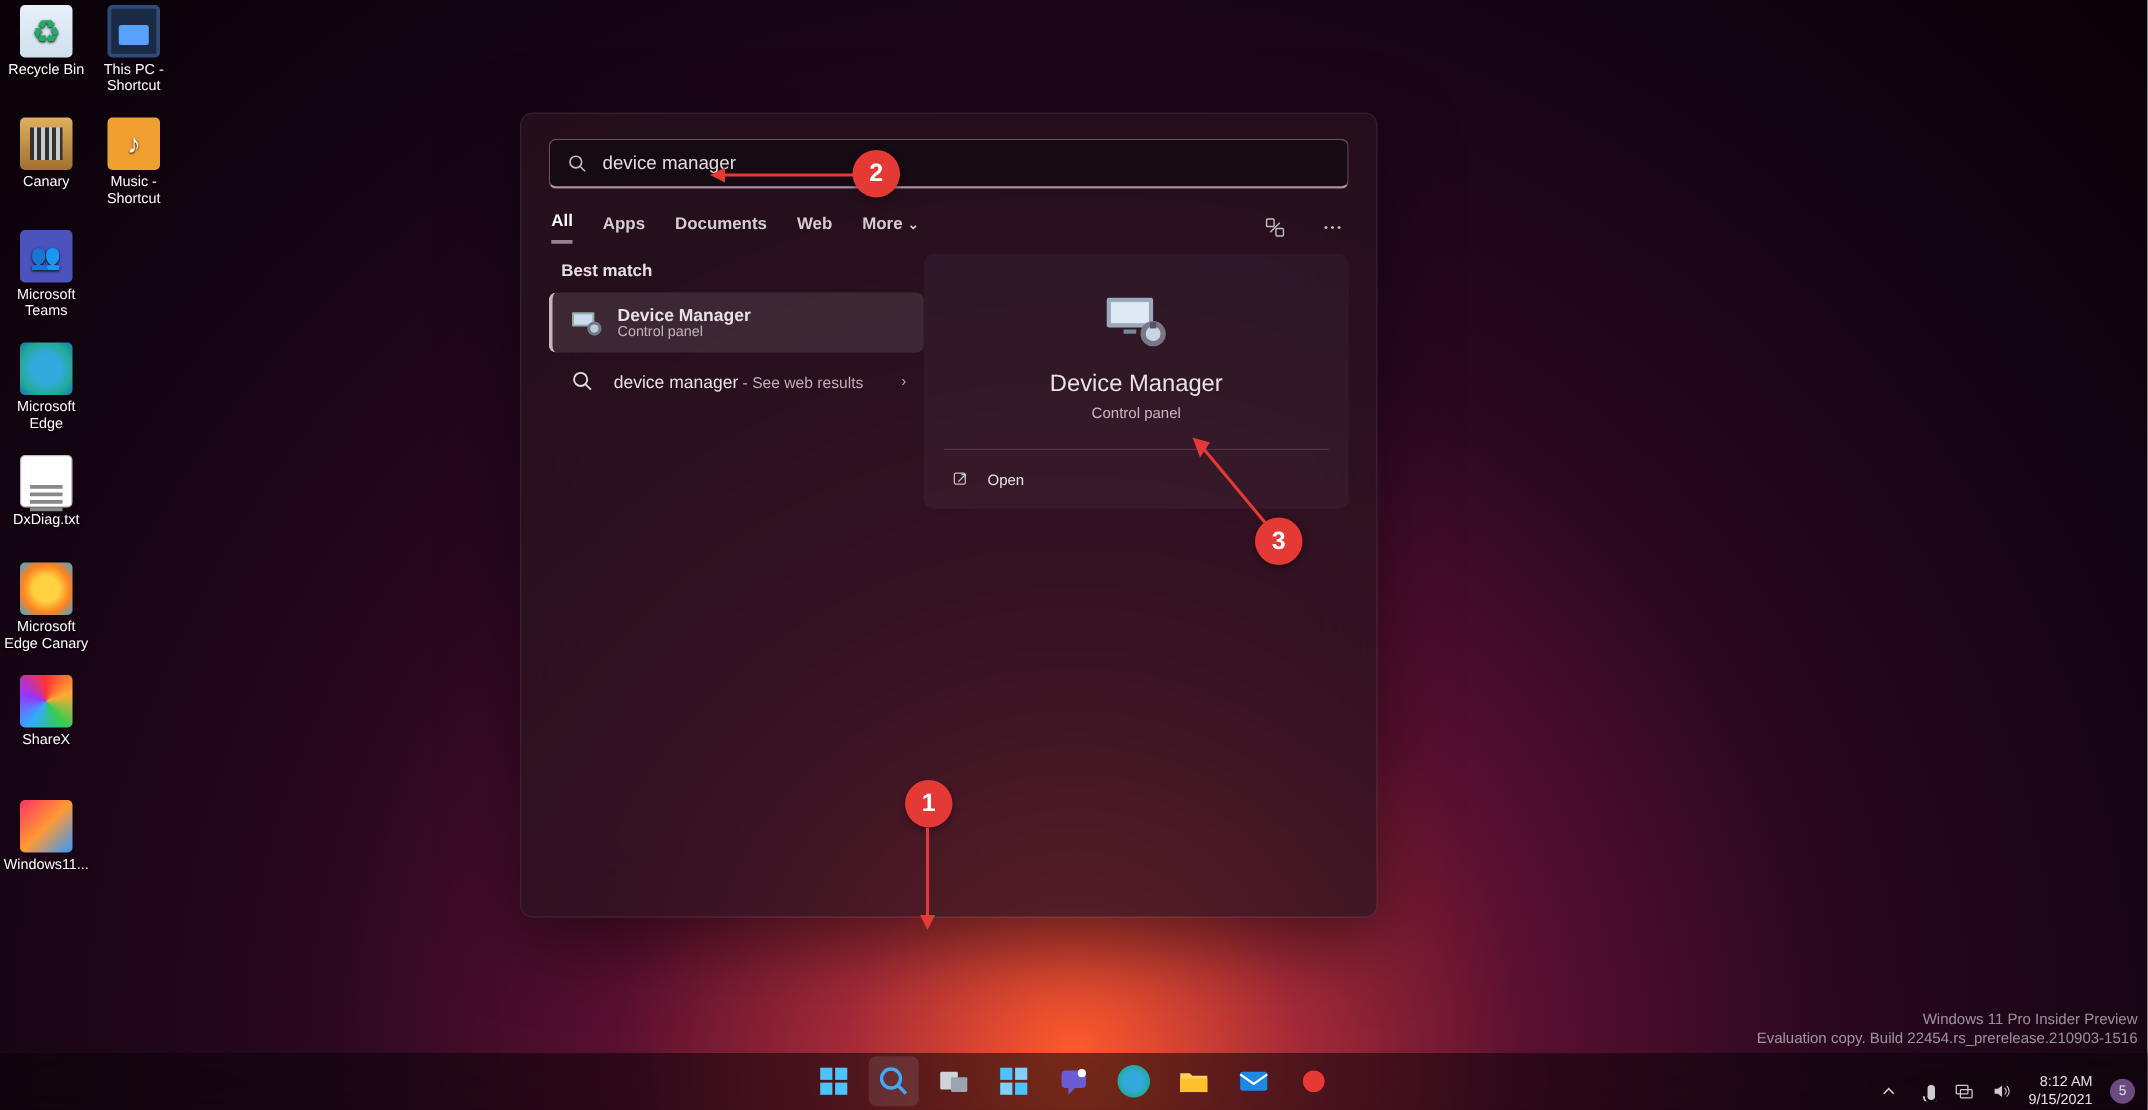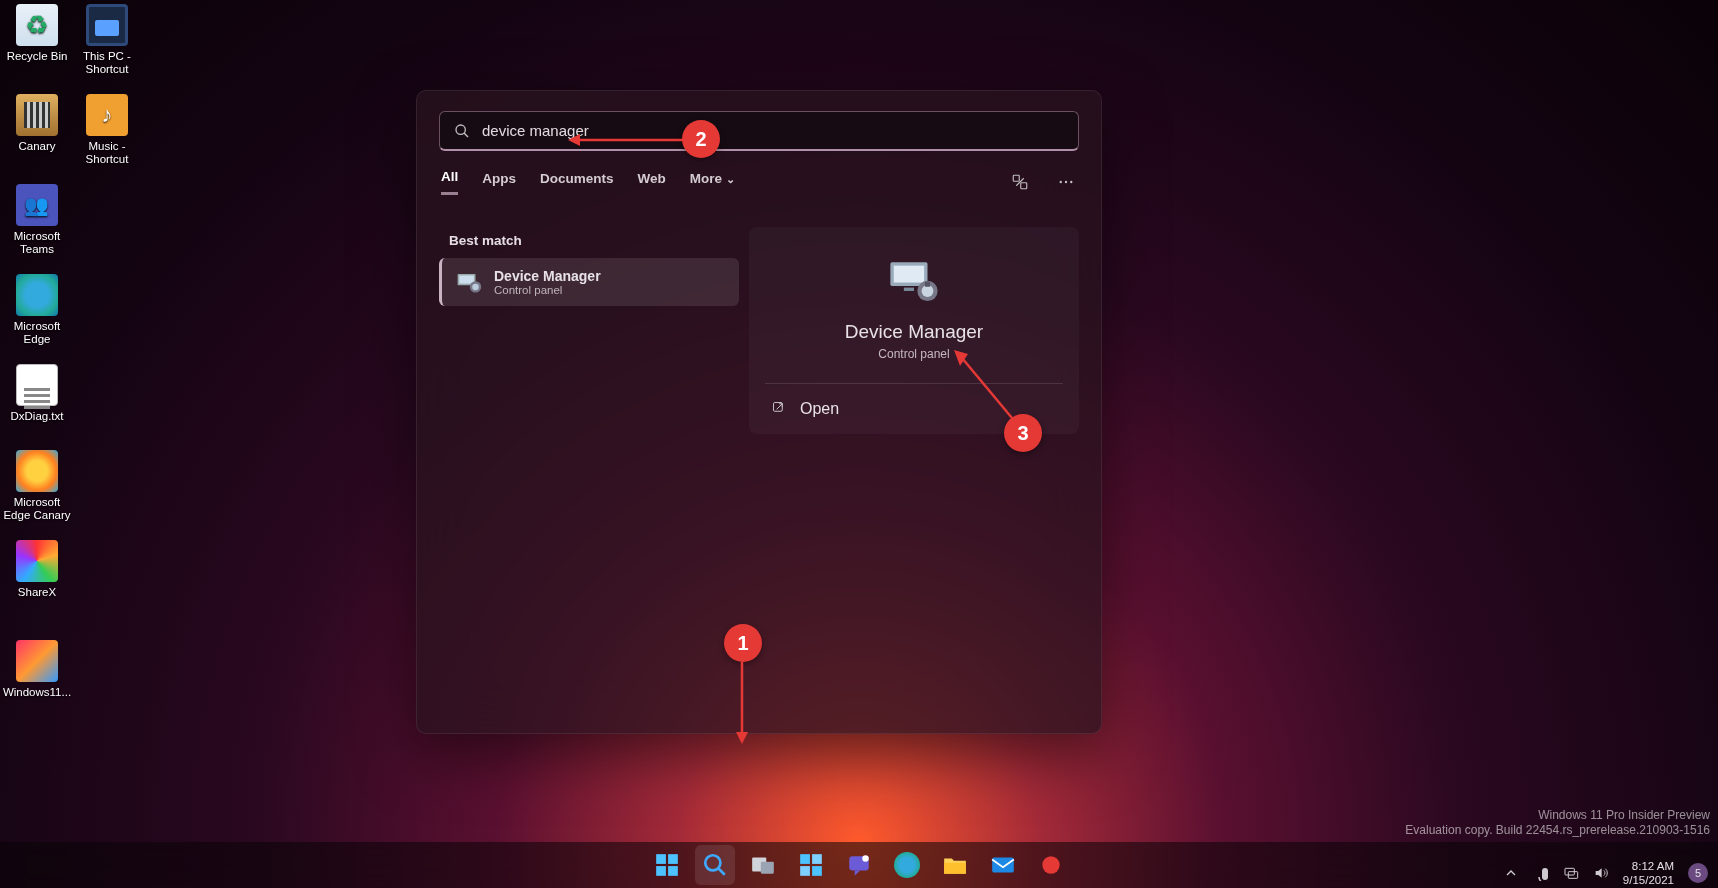--- a/index.html
+++ b/index.html
@@ -46,42 +46,42 @@
   .search-box svg { width:16px;height:16px; opacity:0.85; margin-right:12px; flex:0 0 auto;}
   .search-box input { flex:1; background:transparent; border:none; outline:none; color:#e2dce0; font-size:15px; }
 
   .filters { display:flex; align-items:center; gap:24px; margin:18px 2px 0; font-size:13.5px; color:#d4ccd0; }
   .filters .tab { padding-bottom:8px; cursor:pointer;font-weight:bold; }
   .filters .tab.active { color:#fff; border-bottom:3px solid #9a8090; }
   .filters .tab.more::after{content:"⌄"; margin-left:4px; font-size:11px;}
   .filters .spacer{flex:1;}
   .filters .ico-btn{width:22px;height:22px;display:flex;align-items:center;justify-content:center;opacity:0.85;cursor:pointer;}
 
-  .panel-body { display:flex; margin-top:32px; gap:10px;}
+  .panel-body { display:flex; margin-top:8px; gap:0;}
   .left-col { width:300px; }
   .right-col { flex:1; background:rgba(255,255,255,0.035); border-radius:8px; padding:30px 16px 0; }
 
   .sec-h { font-size:13.5px; font-weight:600; color:#e6dee4; padding:6px 10px 10px; }
 
   .result { display:flex; align-items:center; gap:12px; padding:10px 14px; border-radius:6px; cursor:pointer;}
   .result.best { background:rgba(255,255,255,0.10); border-left:3px solid #c8b4c2; }
   .result .ric { width:26px;height:26px;display:flex;align-items:center;justify-content:center;flex:0 0 auto;}
   .result .rtitle { font-size:14px; font-weight:600; }
   .result .rsub { font-size:11.5px; color:#c0b4bc; }
   .result.web { justify-content:space-between;}
   .result.web .left{display:flex;align-items:center;gap:12px;}
   .result.web .q{font-size:14px;}
   .result.web .q .suffix{font-size:12.5px;color:#bcaeb8;}
   .chev{font-size:12px;opacity:0.7;}
 
   .preview-icon { width:54px;height:46px;margin:0 auto 18px; display:flex;align-items:center;justify-content:center;}
   .preview-title{ text-align:center; font-size:19px; font-weight:500; }
   .preview-sub{ text-align:center; font-size:12px; color:#c4b8c0; margin-top:4px;}
   .preview-sep{ border:none; border-top:1px solid rgba(255,255,255,0.12); margin:22px 0 0;}
-  .preview-action{ display:flex; align-items:flex-start; gap:14px; padding:16px 6px; font-size:16px; cursor:pointer;}
+  .preview-action{ display:flex; align-items:flex-end; gap:14px; padding:16px 6px; font-size:12px; cursor:pointer;}
   .preview-action svg{width:15px;height:15px;opacity:0.85;}
 
   
   .anno-circle{position:absolute;width:38px;height:38px;border-radius:50%;background:#e53935;color:#fff;display:flex;align-items:center;justify-content:center;font-size:20px;font-weight:600;box-shadow:0 2px 6px rgba(0,0,0,0.4);}
   .anno-arrow{position:absolute;pointer-events:none;}
 
   
   .watermark{position:absolute;right:8px;bottom:50px;text-align:right;font-size:12px;color:rgba(255,255,255,0.55);line-height:15px;}
 
   
@@ -184,20 +184,32 @@
               <circle cx="24" cy="22" r="7" fill="#778"></circle>
               <circle cx="24" cy="22" r="4" fill="#bcd"></circle>
             </svg>
         </div>
         <div>
           <div class="rtitle">Device Manager</div>
           <div class="rsub">Control panel</div>
         </div>
       </div>
 
+      <div class="result web">
+        <div class="left">
+          <div class="ric">
+              <svg viewBox="0 0 24 24" width="18" height="18">
+                <circle cx="10" cy="10" r="7" fill="none" stroke="#ddd" stroke-width="2"></circle>
+                <line x1="15" y1="15" x2="21" y2="21" stroke="#ddd" stroke-width="2"></line>
+              </svg>
+            </div>
+          <div class="q"><span>device manager</span><span class="suffix"> - See web results</span></div>
+        </div>
+        <div class="chev">›</div>
+      </div>
     </div>
 
     <div class="right-col">
       <div class="preview-icon">
         <svg viewBox="0 0 64 54" width="54" height="46">
             <rect x="4" y="6" width="44" height="28" rx="2" fill="#9ab"></rect>
             <rect x="8" y="10" width="36" height="20" fill="#dfeaf5"></rect>
             <rect x="20" y="36" width="12" height="4" fill="#789"></rect>
             <circle cx="48" cy="40" r="12" fill="#778"></circle>
             <circle cx="48" cy="40" r="7" fill="#c9d6e2"></circle>

